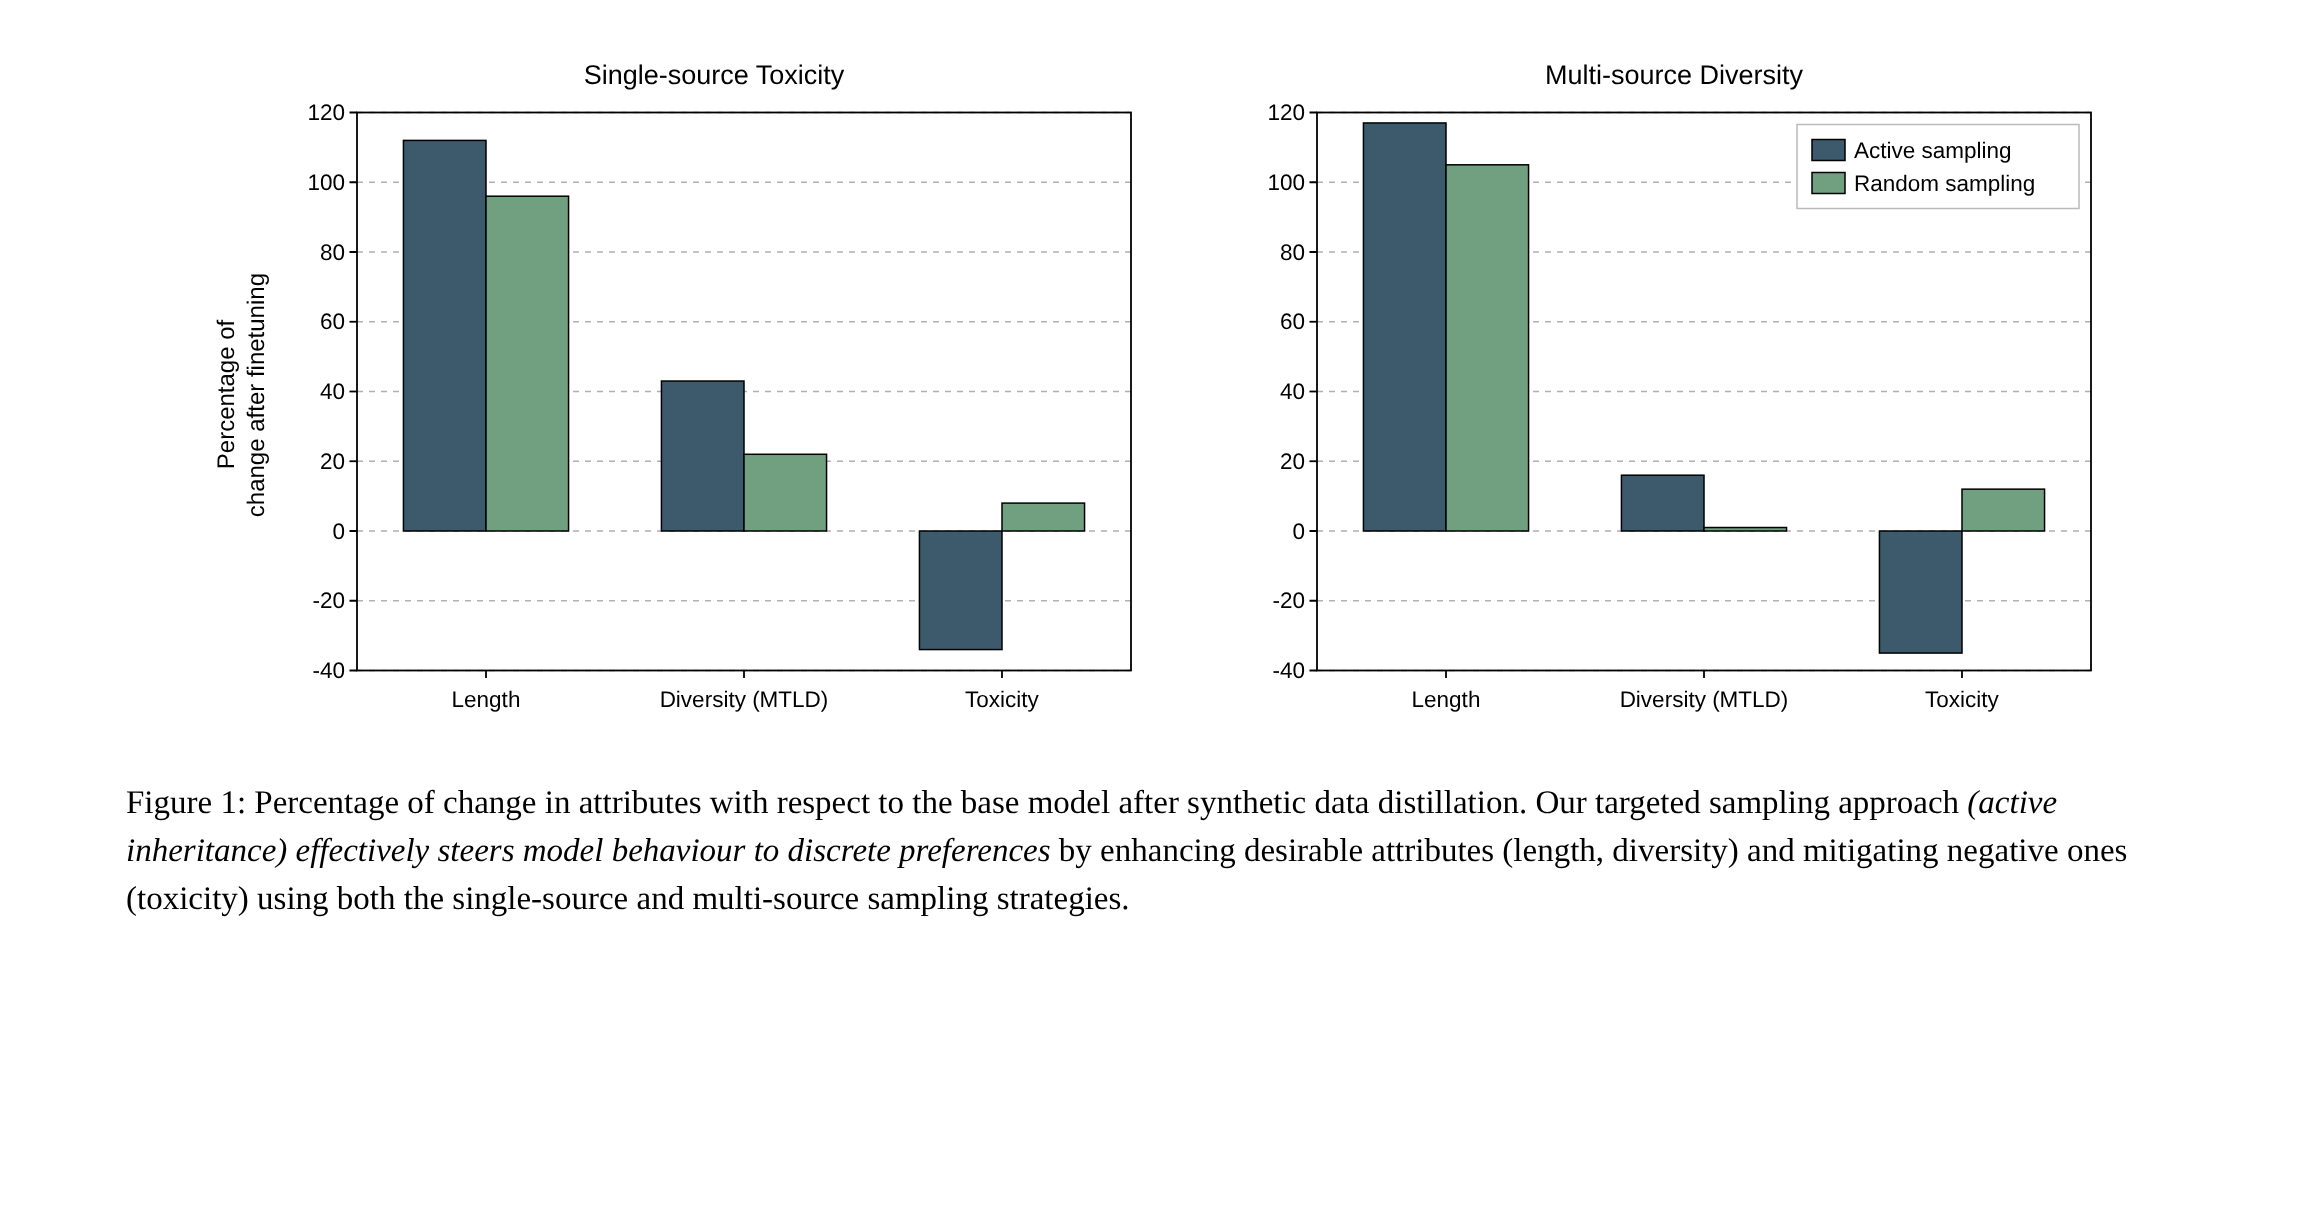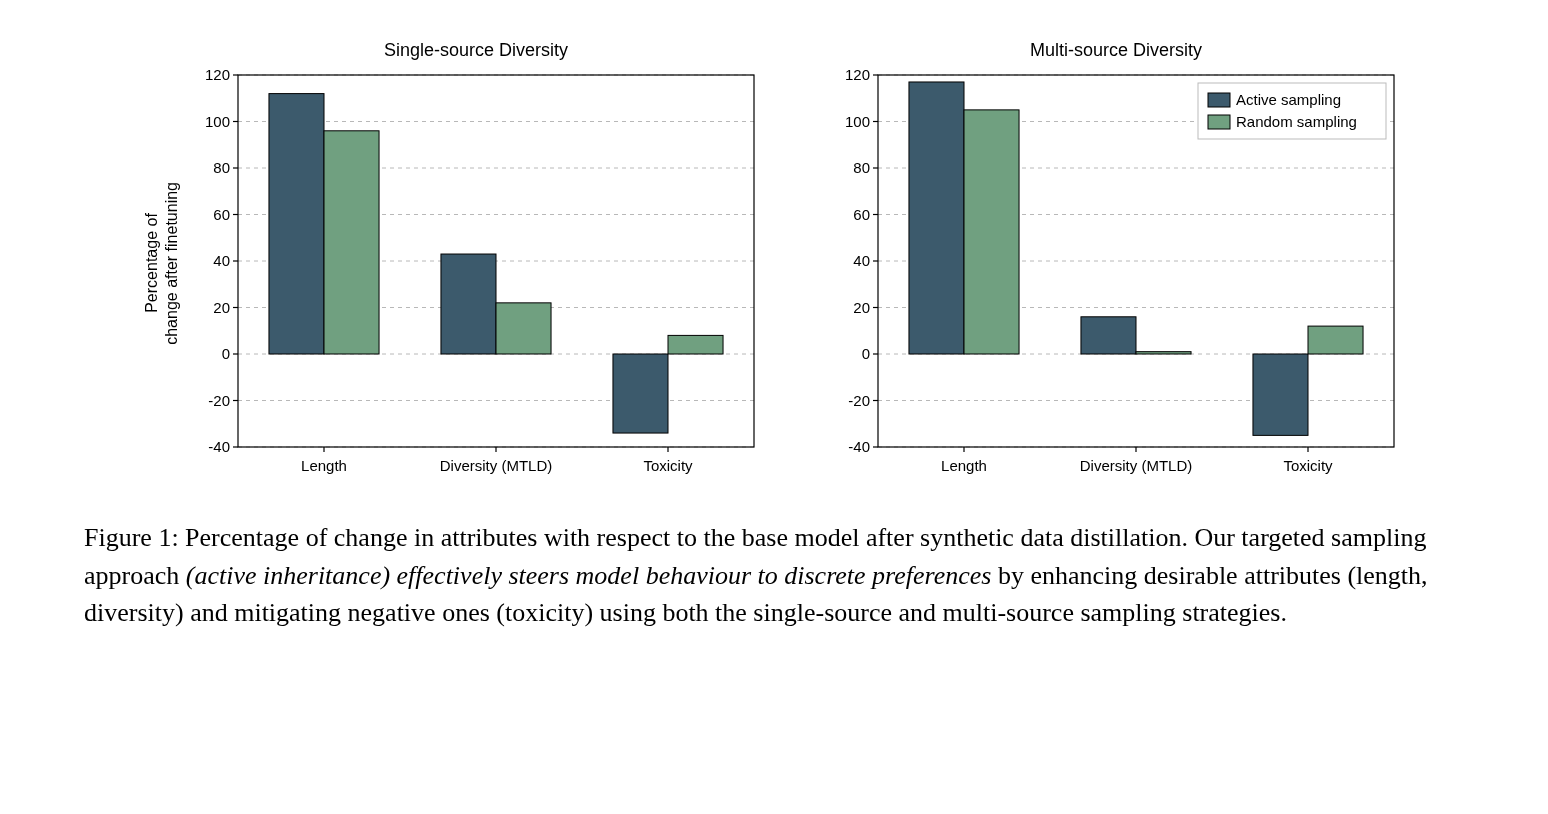--- a/index.html
+++ b/index.html
@@ -61,41 +61,41 @@
     font-size: 15px;
     fill: #000;
   }
   .legend-box { fill: #fff; stroke: #bbb; stroke-width: 1; }
   .legend-text {
     font-family: -apple-system, BlinkMacSystemFont, 'Segoe UI', Arial, sans-serif;
     font-size: 15px;
     fill: #000;
   }
   .caption {
-    font-size: 26px;
+    font-size: 22px;
     line-height: 1.45;
     max-width: 1380px;
     text-align: left;
   }
   .caption .italic { font-style: italic; }
 </style>
 </head>
 <body>
 
 <div class="figure-wrap">
 
   <div class="charts-row">
 
     <div class="chart-panel">
       <div class="ylabel-outer">
         <div class="ylabel"><span>Percentage of</span>
 <span>change after finetuning</span></div>
       </div>
       <div class="plot-col">
-        <div class="chart-title">Single-source Diversity</div>
+        <div class="chart-title">Single-source Toxicity</div>
         <svg class="plot" id="plot-0" width="580" height="420">
             <line x1="52" x2="568" y1="380" y2="380" class="grid-line"></line>
             <text x="44" y="385" text-anchor="end" class="tick-label">-40</text>
             <line x1="47" x2="52" y1="380" y2="380" class="axis-line"></line>
             <line x1="52" x2="568" y1="333.5" y2="333.5" class="grid-line"></line>
             <text x="44" y="338.5" text-anchor="end" class="tick-label">-20</text>
             <line x1="47" x2="52" y1="333.5" y2="333.5" class="axis-line"></line>
             <line x1="52" x2="568" y1="287" y2="287" class="grid-line"></line>
             <text x="44" y="292" text-anchor="end" class="tick-label">0</text>
             <line x1="47" x2="52" y1="287" y2="287" class="axis-line"></line>

